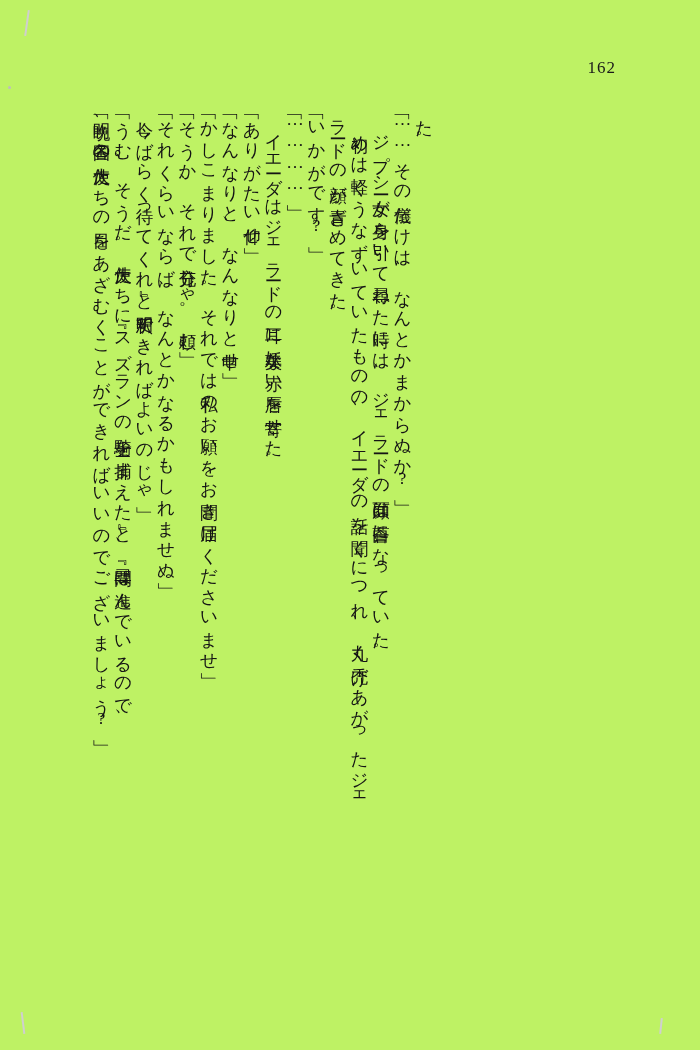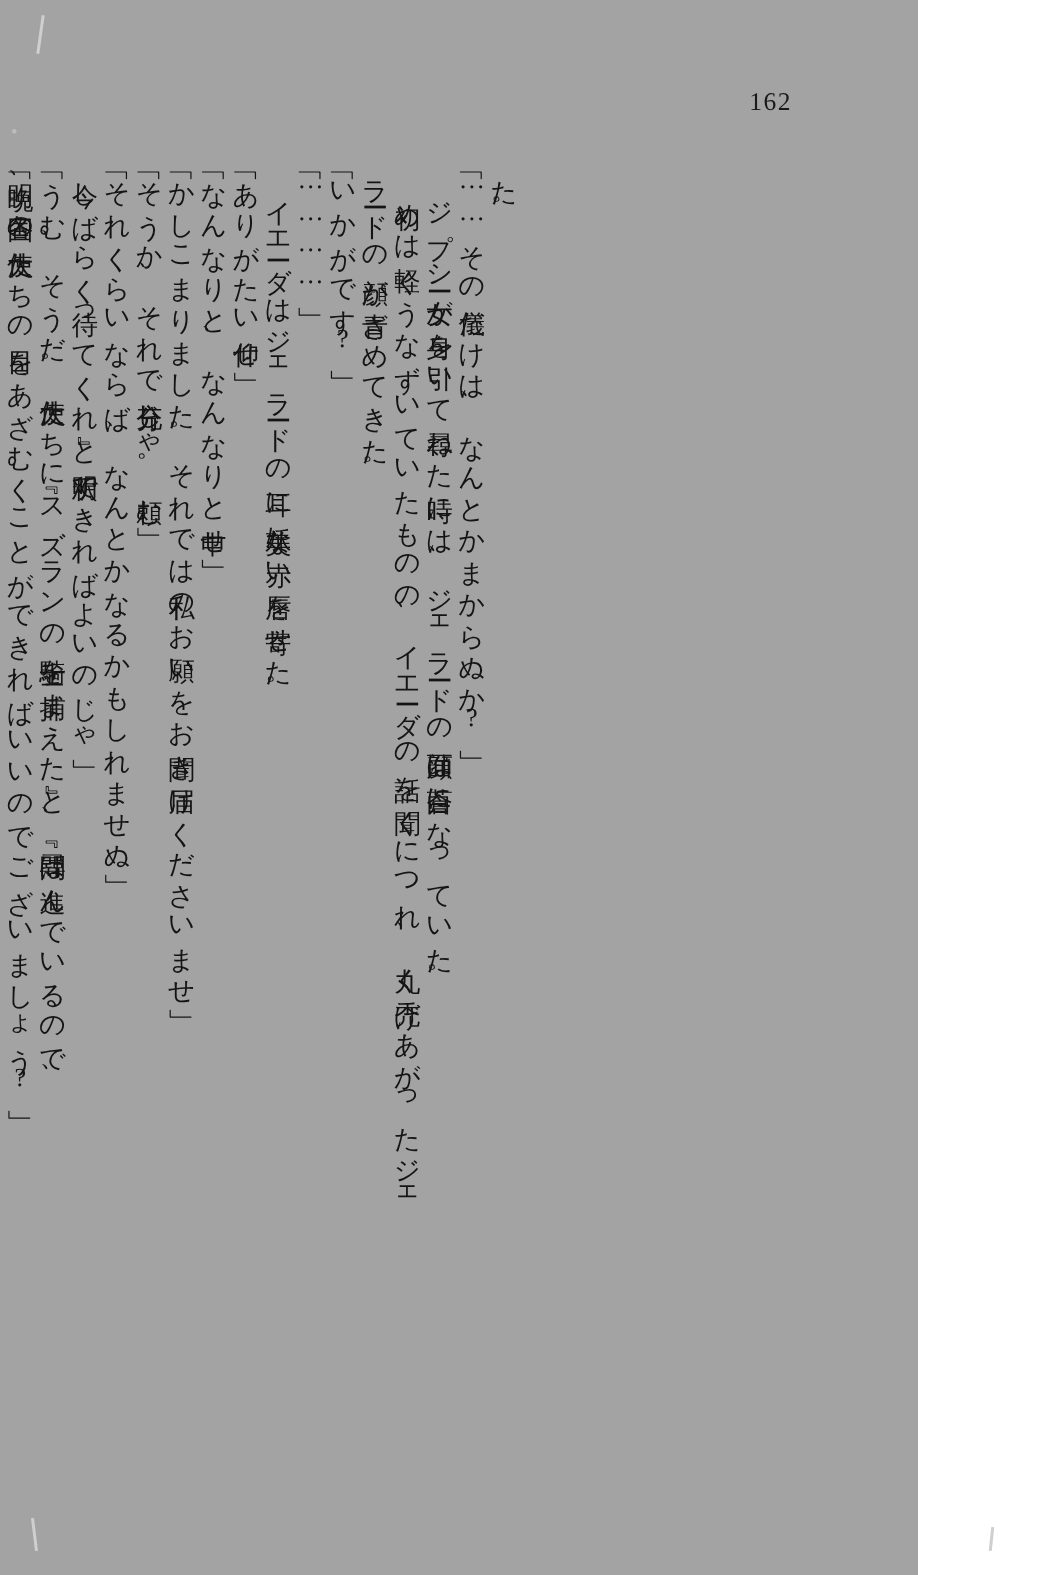--- a/index.html
+++ b/index.html
@@ -12,23 +12,23 @@
     height: 1050px;
     font-family: "Liberation Serif", "DejaVu Serif", serif;
     color: #1a1a1a;
     position: relative;
     overflow: hidden;
   }
   .page {
     position: absolute;
     left: 0;
     top: 0;
-    width: 612px;
+    width: 700px;
     height: 1050px;
-    background: #a3a3a3;
+    background: #bef264;
   }
   
   .page-number {
     position: absolute;
     top: 58px;
     right: 84px;
     font-size: 17px;
     letter-spacing: 1px;
     font-family: "Liberation Serif", "DejaVu Serif", serif;
     color: #1a1a1a;

